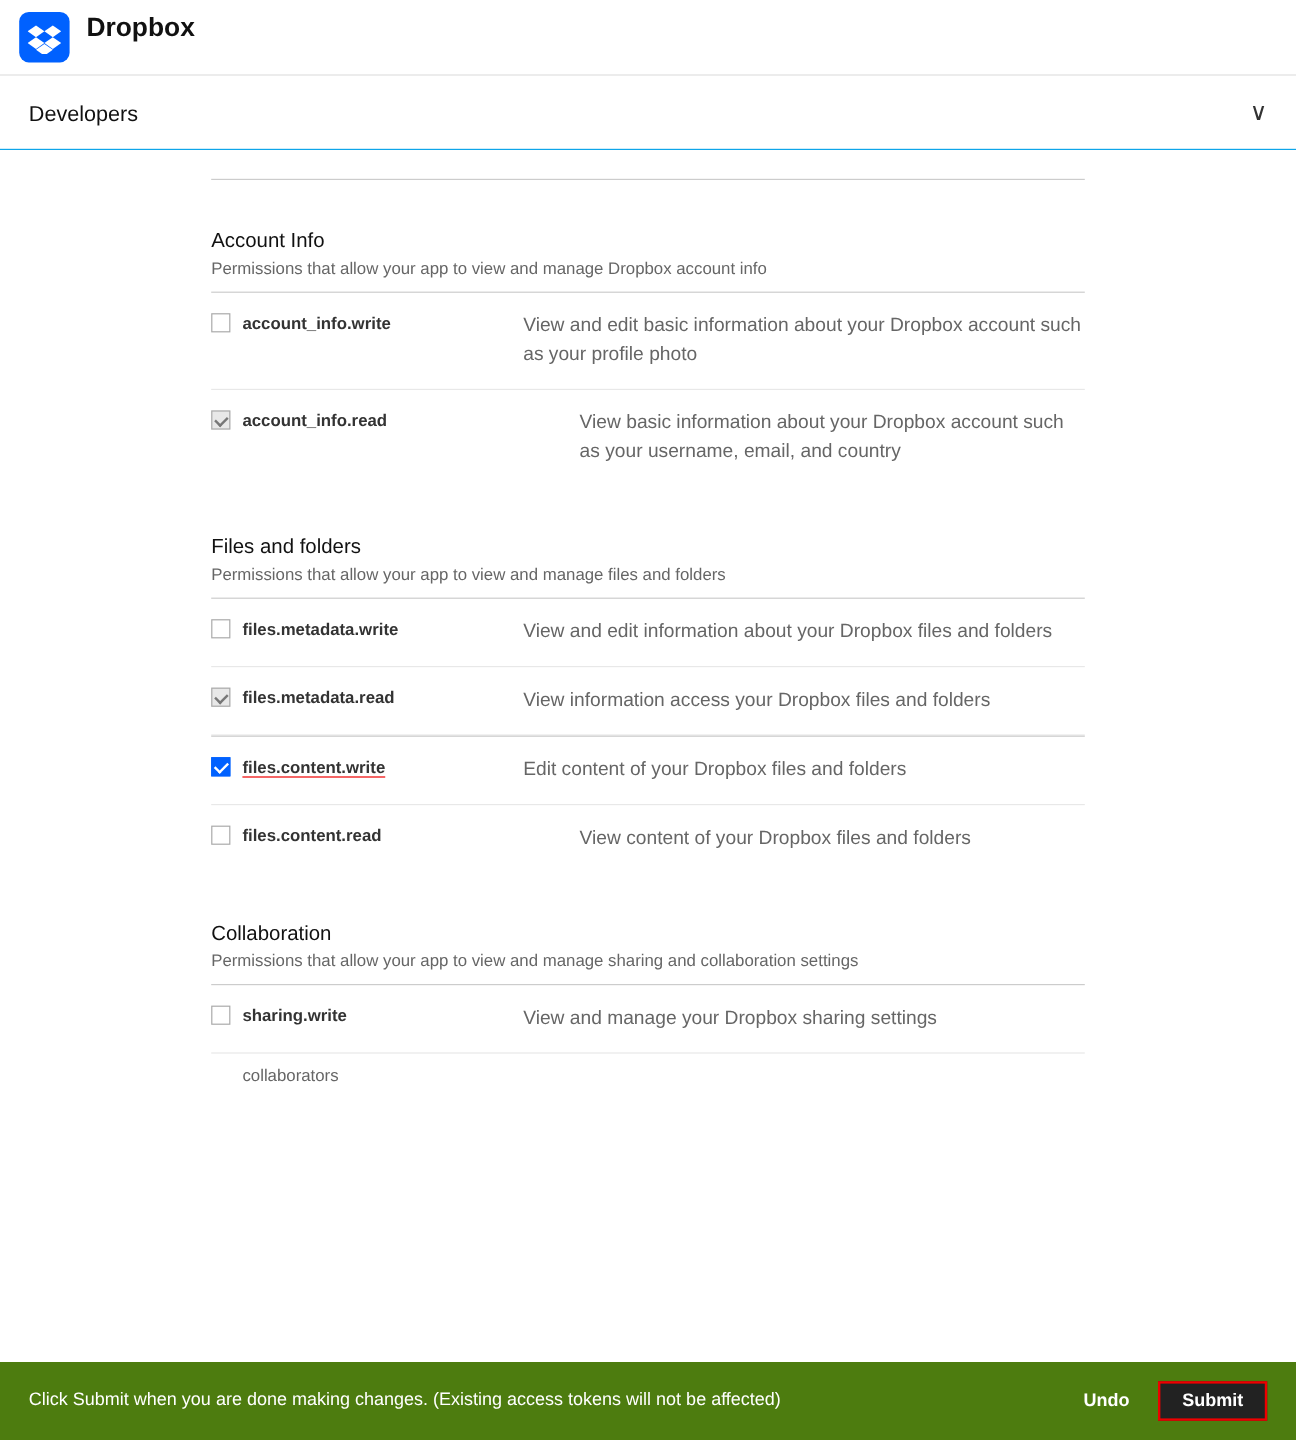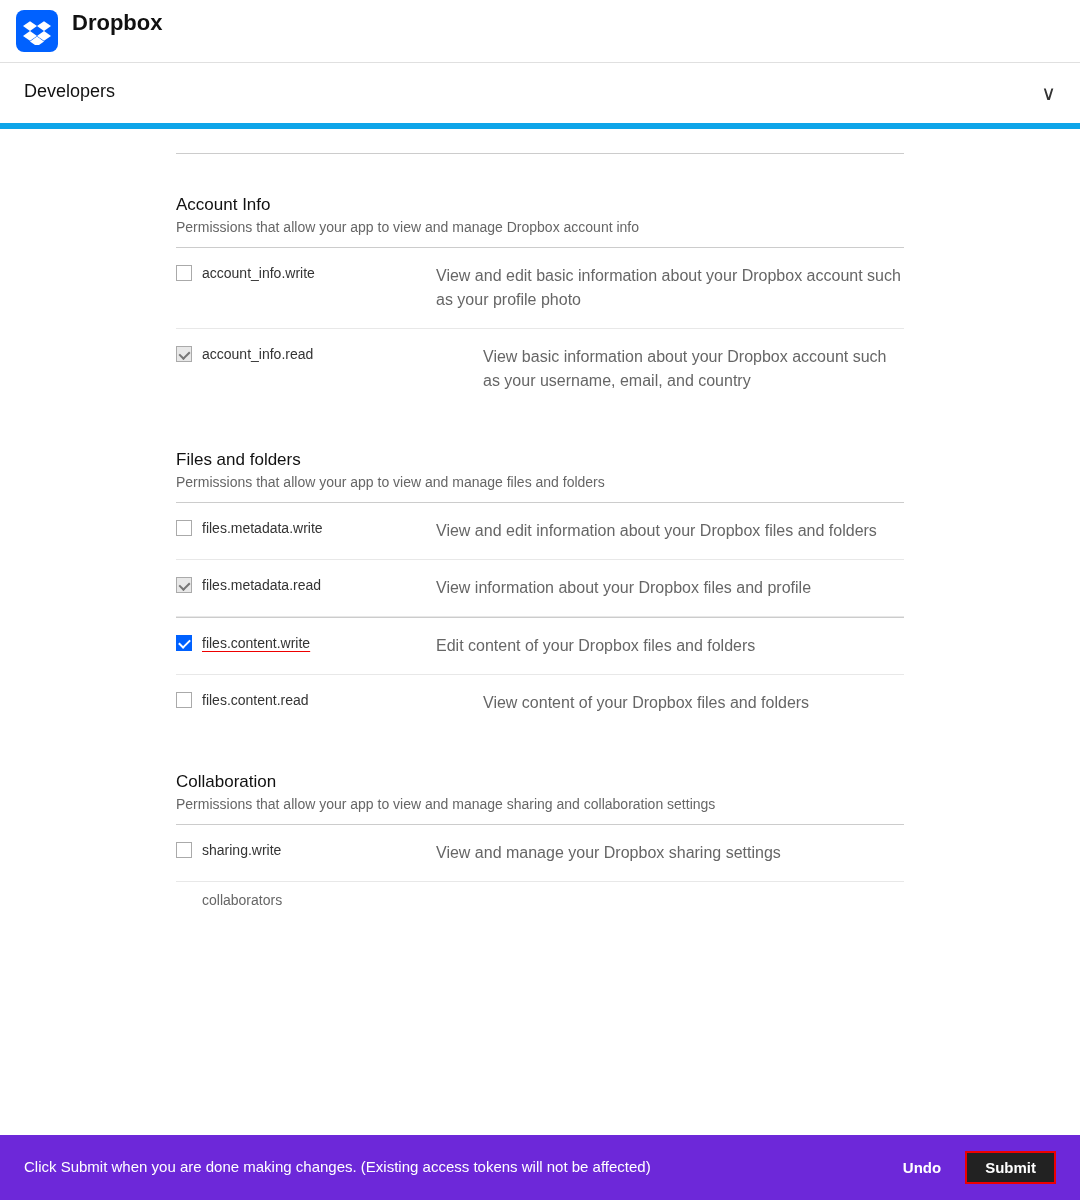--- a/index.html
+++ b/index.html
@@ -33,24 +33,24 @@
     }
     .header-title {
       font-size: 22px;
       font-weight: 700;
       color: #111;
     }
 
     
     .nav-bar {
       display: flex;
-      align-items: flex-start;
+      align-items: flex-end;
       justify-content: space-between;
       padding: 18px 24px;
-      border-bottom: 6px solid #0ea5e9;
+      border-bottom: 1px solid #0ea5e9;
     }
     .nav-label {
       font-size: 18px;
       font-weight: 400;
       color: #111;
     }
     .nav-chevron {
       font-size: 20px;
       color: #333;
     }
@@ -105,21 +105,21 @@
     .checkbox-area {
       display: flex;
       align-items: flex-start;
       width: 260px;
       flex-shrink: 0;
     }
 
     .perm-name {
       font-size: 14px;
       color: #333;
-      font-weight: 400;
+      font-weight: 700;
       line-height: 1.4;
     }
 
     .perm-name.underlined {
       text-decoration: underline;
       text-decoration-color: #e00;
       text-underline-offset: 3px;
     }
 
     .perm-desc {
@@ -128,21 +128,21 @@
       line-height: 1.5;
       flex: 1;
     }
 
     
     .notification-bar {
       position: fixed;
       bottom: 0;
       left: 0;
       right: 0;
-      background: #6d28d9;
+      background: #4d7c0f;
       color: #fff;
       display: flex;
       align-items: center;
       justify-content: space-between;
       padding: 16px 24px;
       z-index: 100;
     }
     .notification-text {
       font-size: 15px;
       color: #fff;
@@ -294,21 +294,21 @@
         <span style="margin-left:10px;" class="perm-name">files.metadata.write</span>
       </div>
       <div class="perm-desc">View and edit information about your Dropbox files and folders</div>
     </div>
 
     <div class="permission-row">
       <div class="checkbox-area">
         <input type="checkbox" class="cb-gray" checked="" style="">
         <span style="margin-left:10px;" class="perm-name">files.metadata.read</span>
       </div>
-      <div class="perm-desc">View information about your Dropbox files and profile</div>
+      <div class="perm-desc">View information access your Dropbox files and folders</div>
     </div>
 
     <hr style="border:none; border-top:1px solid #ccc; margin: 0;">
 
     <div class="permission-row">
       <div class="checkbox-area">
         <input type="checkbox" class="cb-blue" checked="" style="">
         <span style="margin-left:10px;" class="perm-name underlined">files.content.write</span>
       </div>
       <div class="perm-desc">Edit content of your Dropbox files and folders</div>

